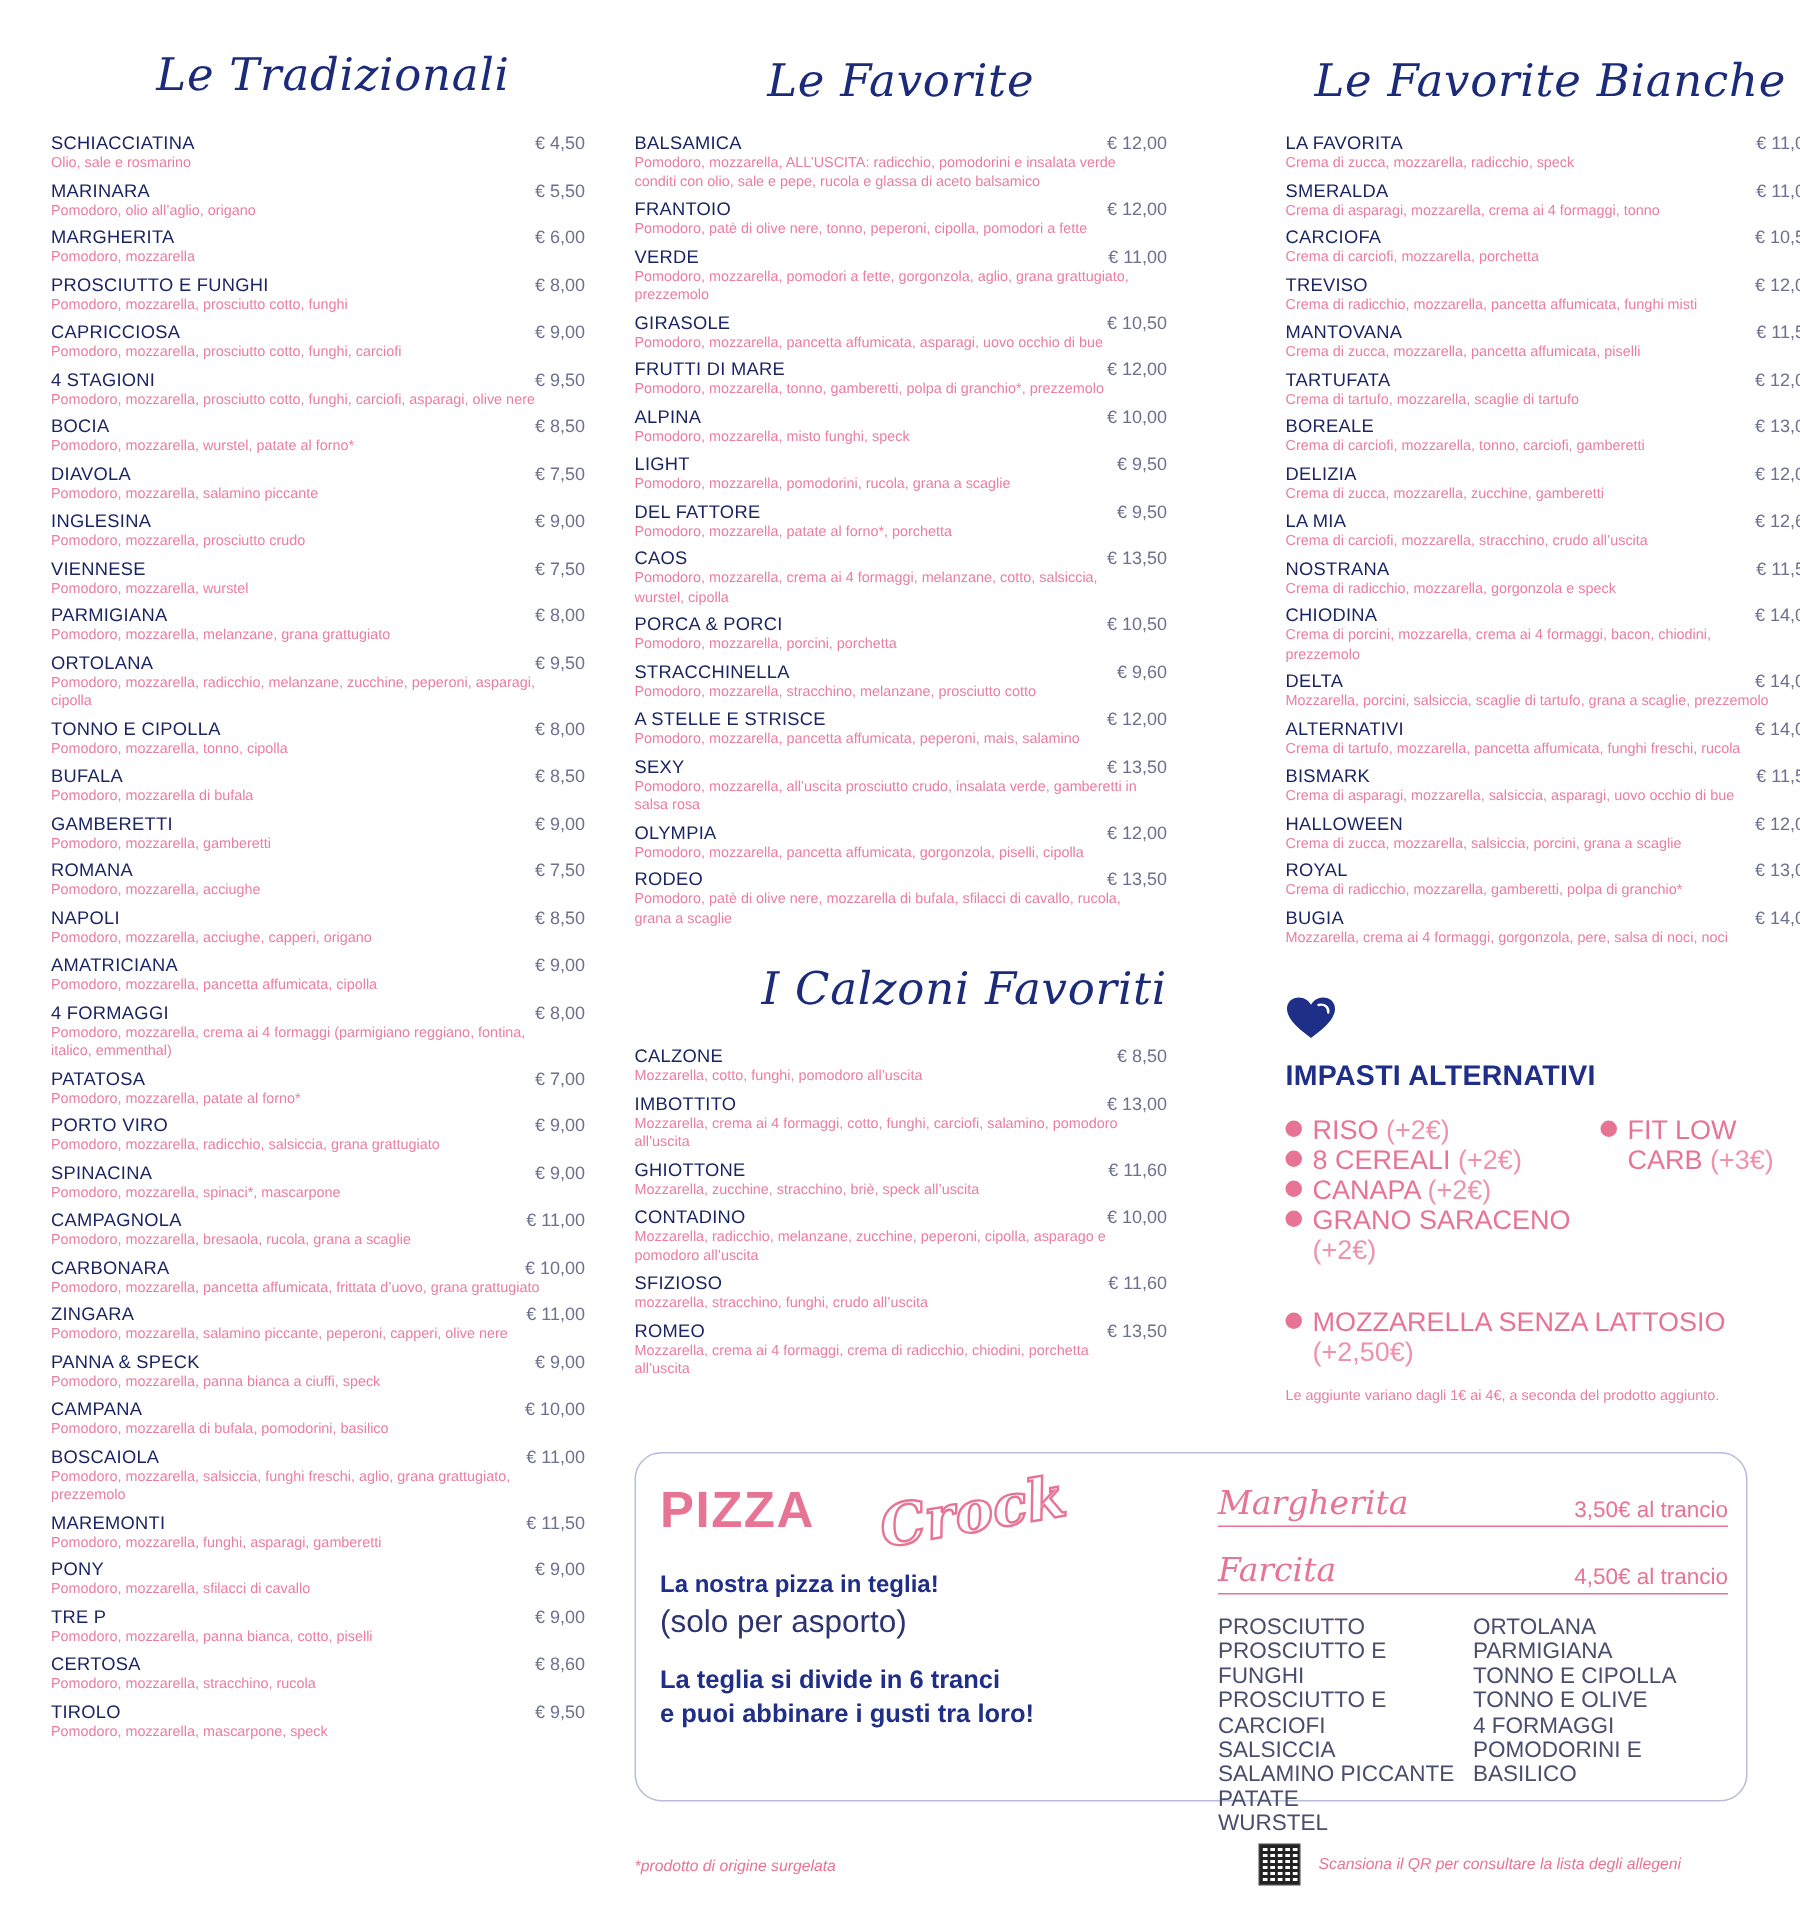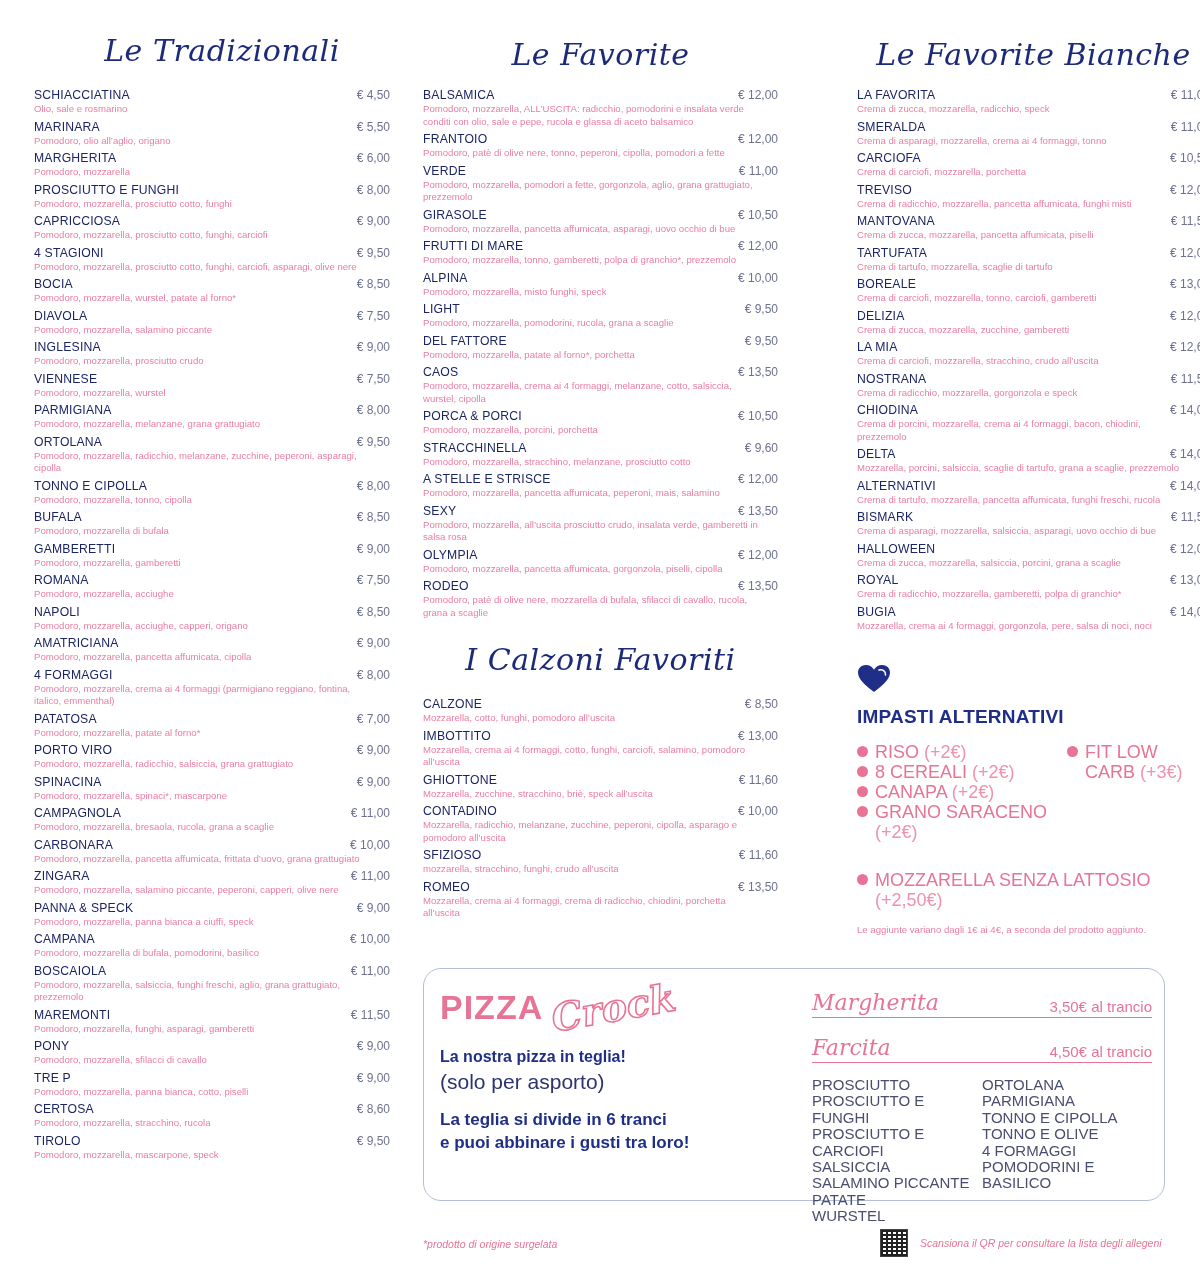--- a/index.html
+++ b/index.html
@@ -9,49 +9,49 @@
   .col-2 { left: 423px; width: 355px; }
   .col-3 { left: 857px; width: 353px; }
   .section-title { font-family: "DejaVu Serif", serif; font-style: italic; color: #1c2a7a; font-size: 30px; text-align: center; letter-spacing: 0.5px; height: 50px; line-height: 50px; }
   .title-1 { margin-top: 26px; margin-bottom: 12px; padding-left: 20px; }
   .title-2 { margin-top: 30px; margin-bottom: 8px; }
   .item { margin-bottom: 4px; }
   .item-head { display: flex; justify-content: space-between; align-items: baseline; height: 15px; }
   .item-name { color: #1c2564; font-size: 12.2px; letter-spacing: 0.2px; }
   .item-price { color: #6d7190; font-size: 12px; }
   .item-desc { color: #ea7ea0; font-size: 9.6px; line-height: 12.5px; padding-right: 20px; }
-  .calzoni-title { margin-top: 16px; margin-bottom: 12px; }
+  .calzoni-title { margin-top: 16px; margin-bottom: 12px; text-align: right; }
   .heart { margin-top: 28px; width: 34px; height: 30px; }
   .impasti-title { color: #1f2e86; font-size: 19px; font-weight: bold; margin-top: 8px; letter-spacing: 0.2px; }
   .impasti-grid { display: flex; margin-top: 14px; }
   .impasti-left { width: 210px; }
   .impasti-right { flex: 1; }
   .bullet { display: flex; align-items: flex-start; color: #e77495; font-size: 18px; line-height: 20px; }
   .dot { width: 11px; height: 11px; border-radius: 50%; background: #e77495; margin: 4px 7px 0 0; flex: none; }
   .bullet .b-name { font-weight: normal; }
   .bullet .b-extra { color: #ee92ad; }
   .lattosio { margin-top: 28px; }
   .note { color: #ea7ea0; font-size: 9.6px; margin-top: 14px; }
   .crock-box { position: absolute; left: 423px; top: 968px; width: 742px; height: 233px; border: 1.5px solid #b5bdd8; border-radius: 18px; box-sizing: border-box; }
   .crock-left { position: absolute; left: 16px; top: 16px; width: 360px; }
-  .crock-brand { display: flex; align-items: center; }
+  .crock-brand { display: flex; align-items: center; gap: 35px; }
   .crock-pizza { color: #e77495; font-size: 34px; font-weight: bold; letter-spacing: 1px; }
   .crock-script { color: #ffffff; -webkit-text-stroke: 1.6px #e77495; font-family: "DejaVu Serif", serif; font-style: italic; font-weight: bold; font-size: 38px; margin-left: 8px; transform: rotate(-10deg); }
   .crock-headline { color: #1f2e86; font-size: 16px; font-weight: bold; margin-top: 18px; }
   .crock-sub { color: #2c3470; font-size: 21px; margin-top: 4px; }
   .crock-desc { color: #1f2e86; font-size: 17px; font-weight: bold; line-height: 23px; margin-top: 14px; }
   .crock-right { position: absolute; left: 388px; top: 14px; width: 340px; }
   .price-row { display: flex; justify-content: space-between; align-items: flex-end; border-bottom: 1.5px solid #e77495; height: 32px; padding-bottom: 2px; margin-bottom: 10px; }
   .price-row .script { font-family: "DejaVu Serif", serif; font-style: italic; color: #e77495; font-size: 22px; }
   .price-row .val { color: #e77495; font-size: 15px; }
   .flavors { display: flex; margin-top: 14px; }
   .flavors ul { list-style: none; margin: 0; padding: 0; width: 185px; }
   .flavors li { color: #4a4e6e; font-size: 15px; line-height: 16.4px; }
   .footer-left { position: absolute; left: 423px; top: 1238px; color: #e77495; font-size: 10.5px; font-style: italic; }
-  .footer-right { position: absolute; left: 880px; top: 1229px; display: flex; align-items: center; }
+  .footer-right { position: absolute; left: 839px; top: 1229px; display: flex; align-items: center; }
   .qr { width: 26px; height: 26px; background:
         linear-gradient(90deg, #222 2px, transparent 2px) 0 0/5px 5px,
         linear-gradient(#222 2px, transparent 2px) 0 0/4px 4px; border: 1px solid #444; margin-right: 12px; }
   .footer-right span { color: #e77495; font-size: 10.5px; font-style: italic; }
 </style>
 </head>
 <body>
 
 <div class="col col-1">
   <div class="section-title title-1">Le Tradizionali</div>

